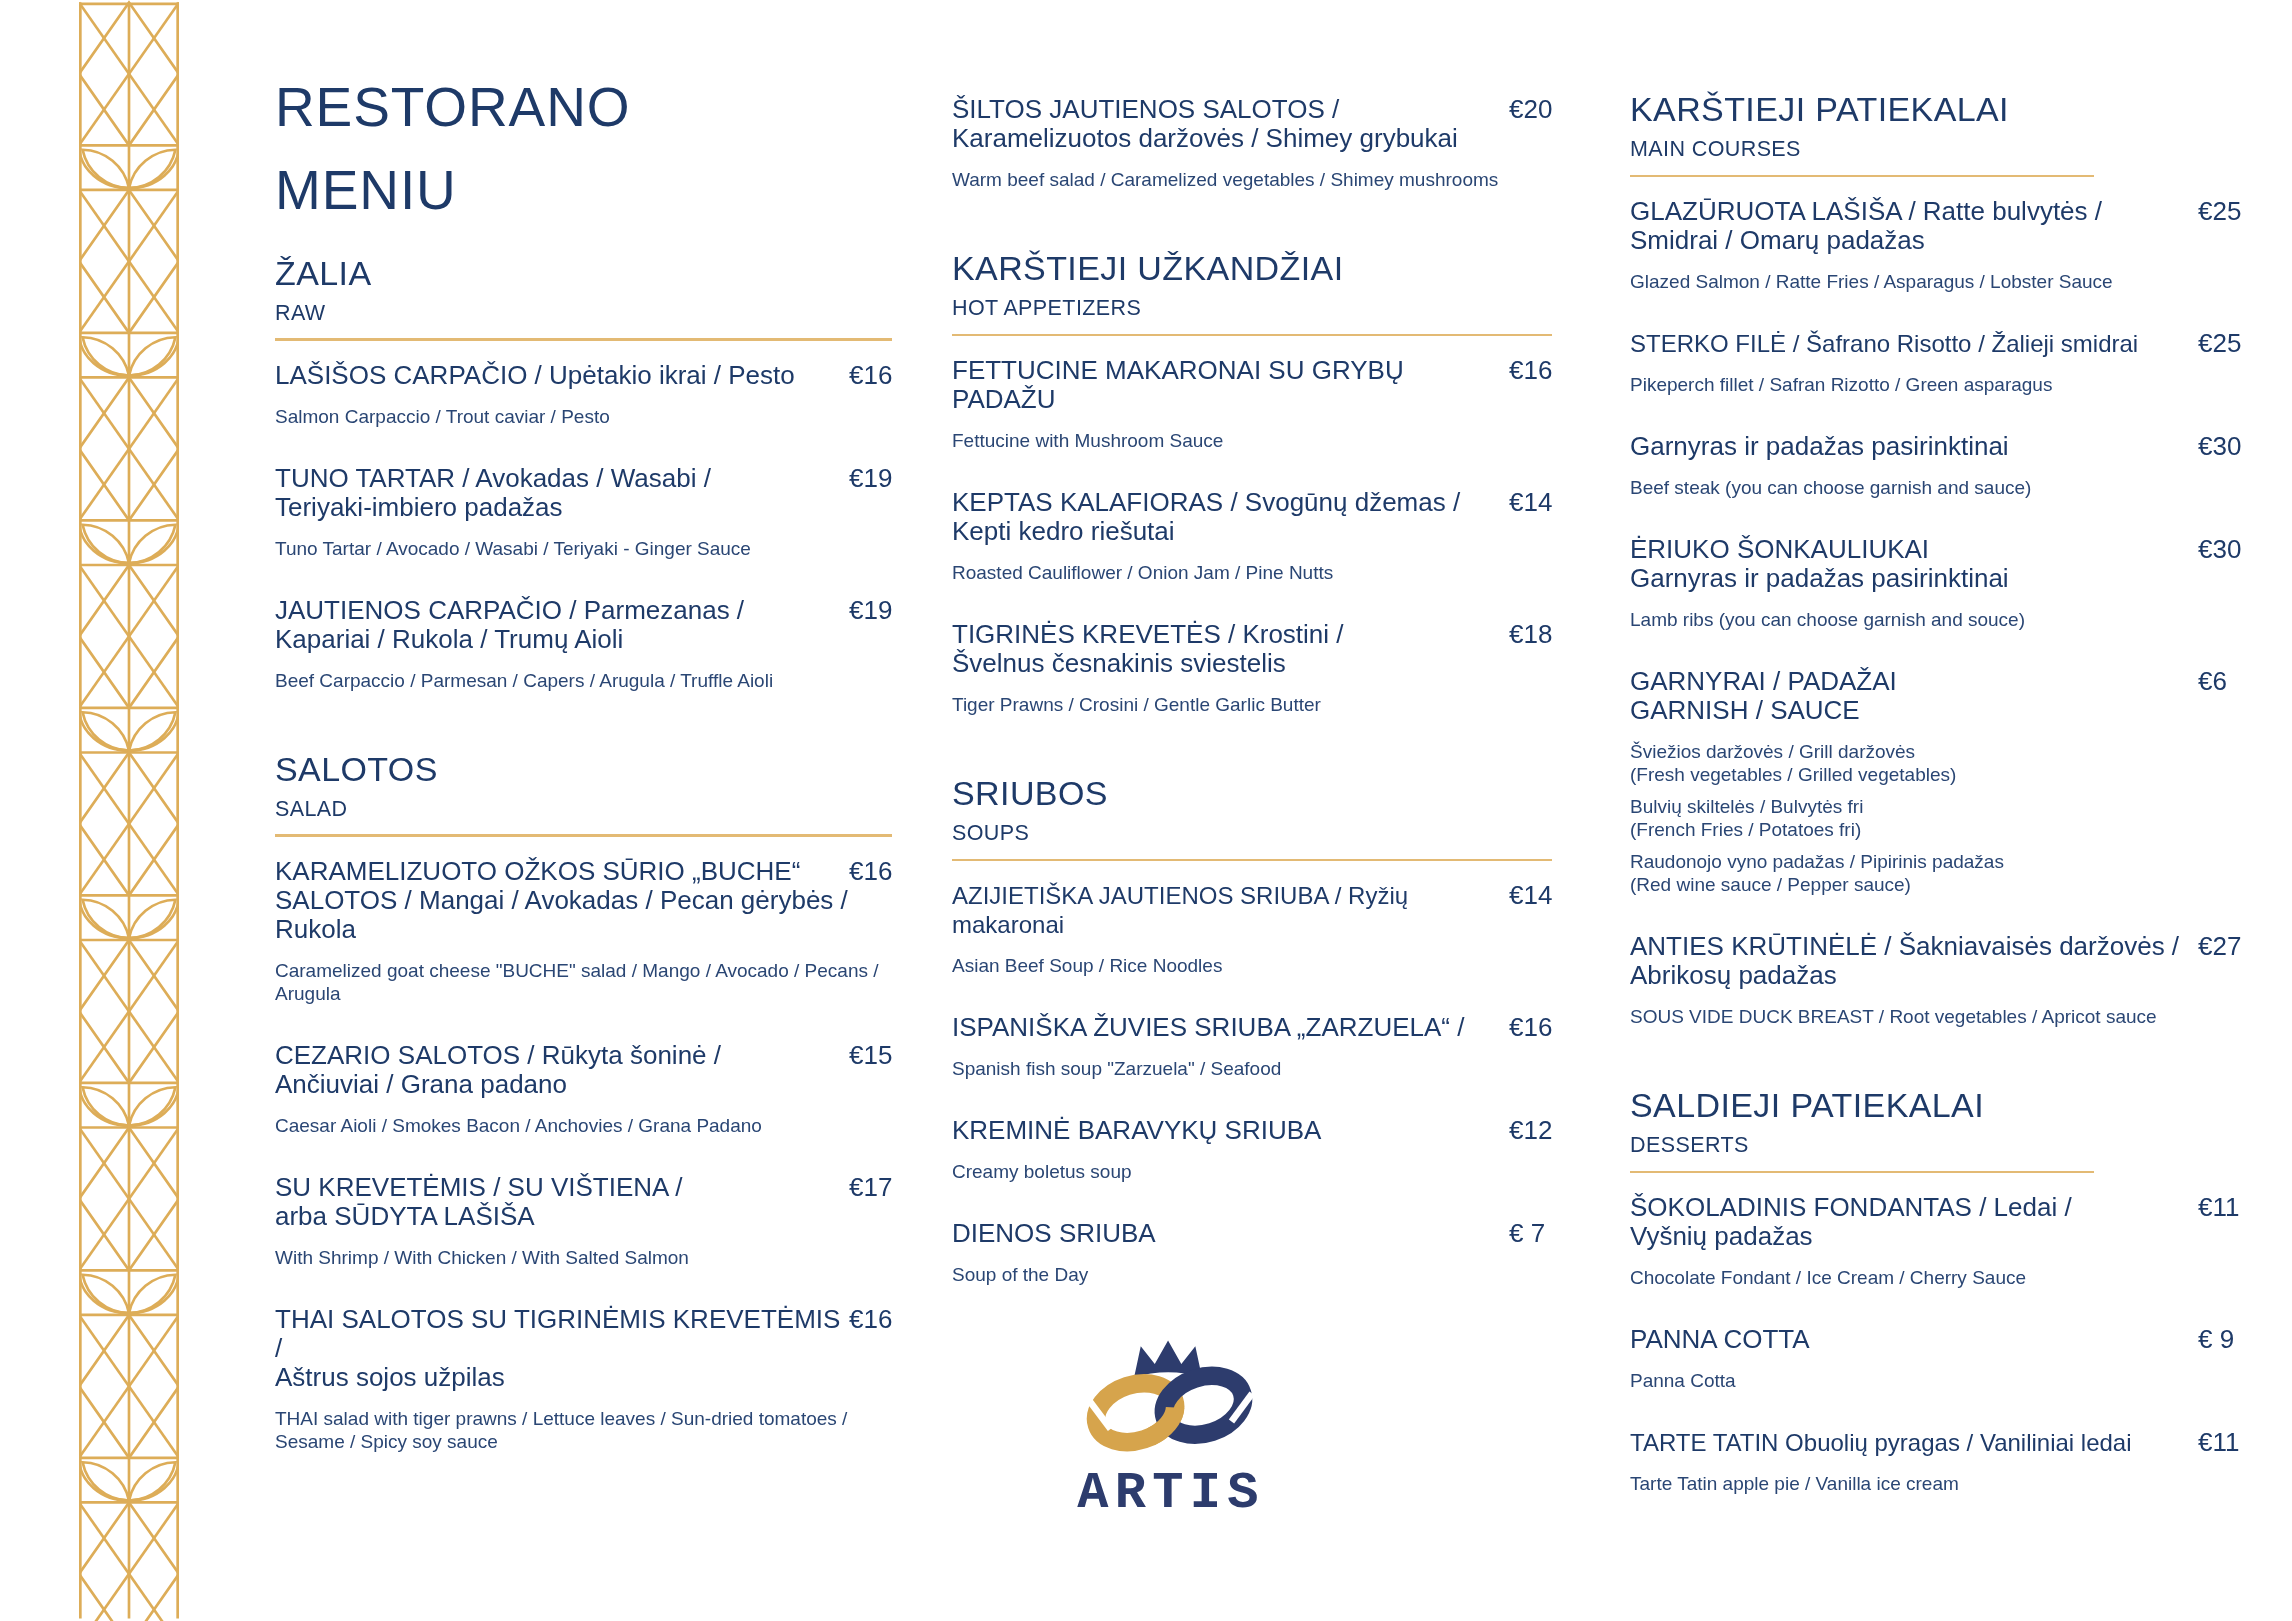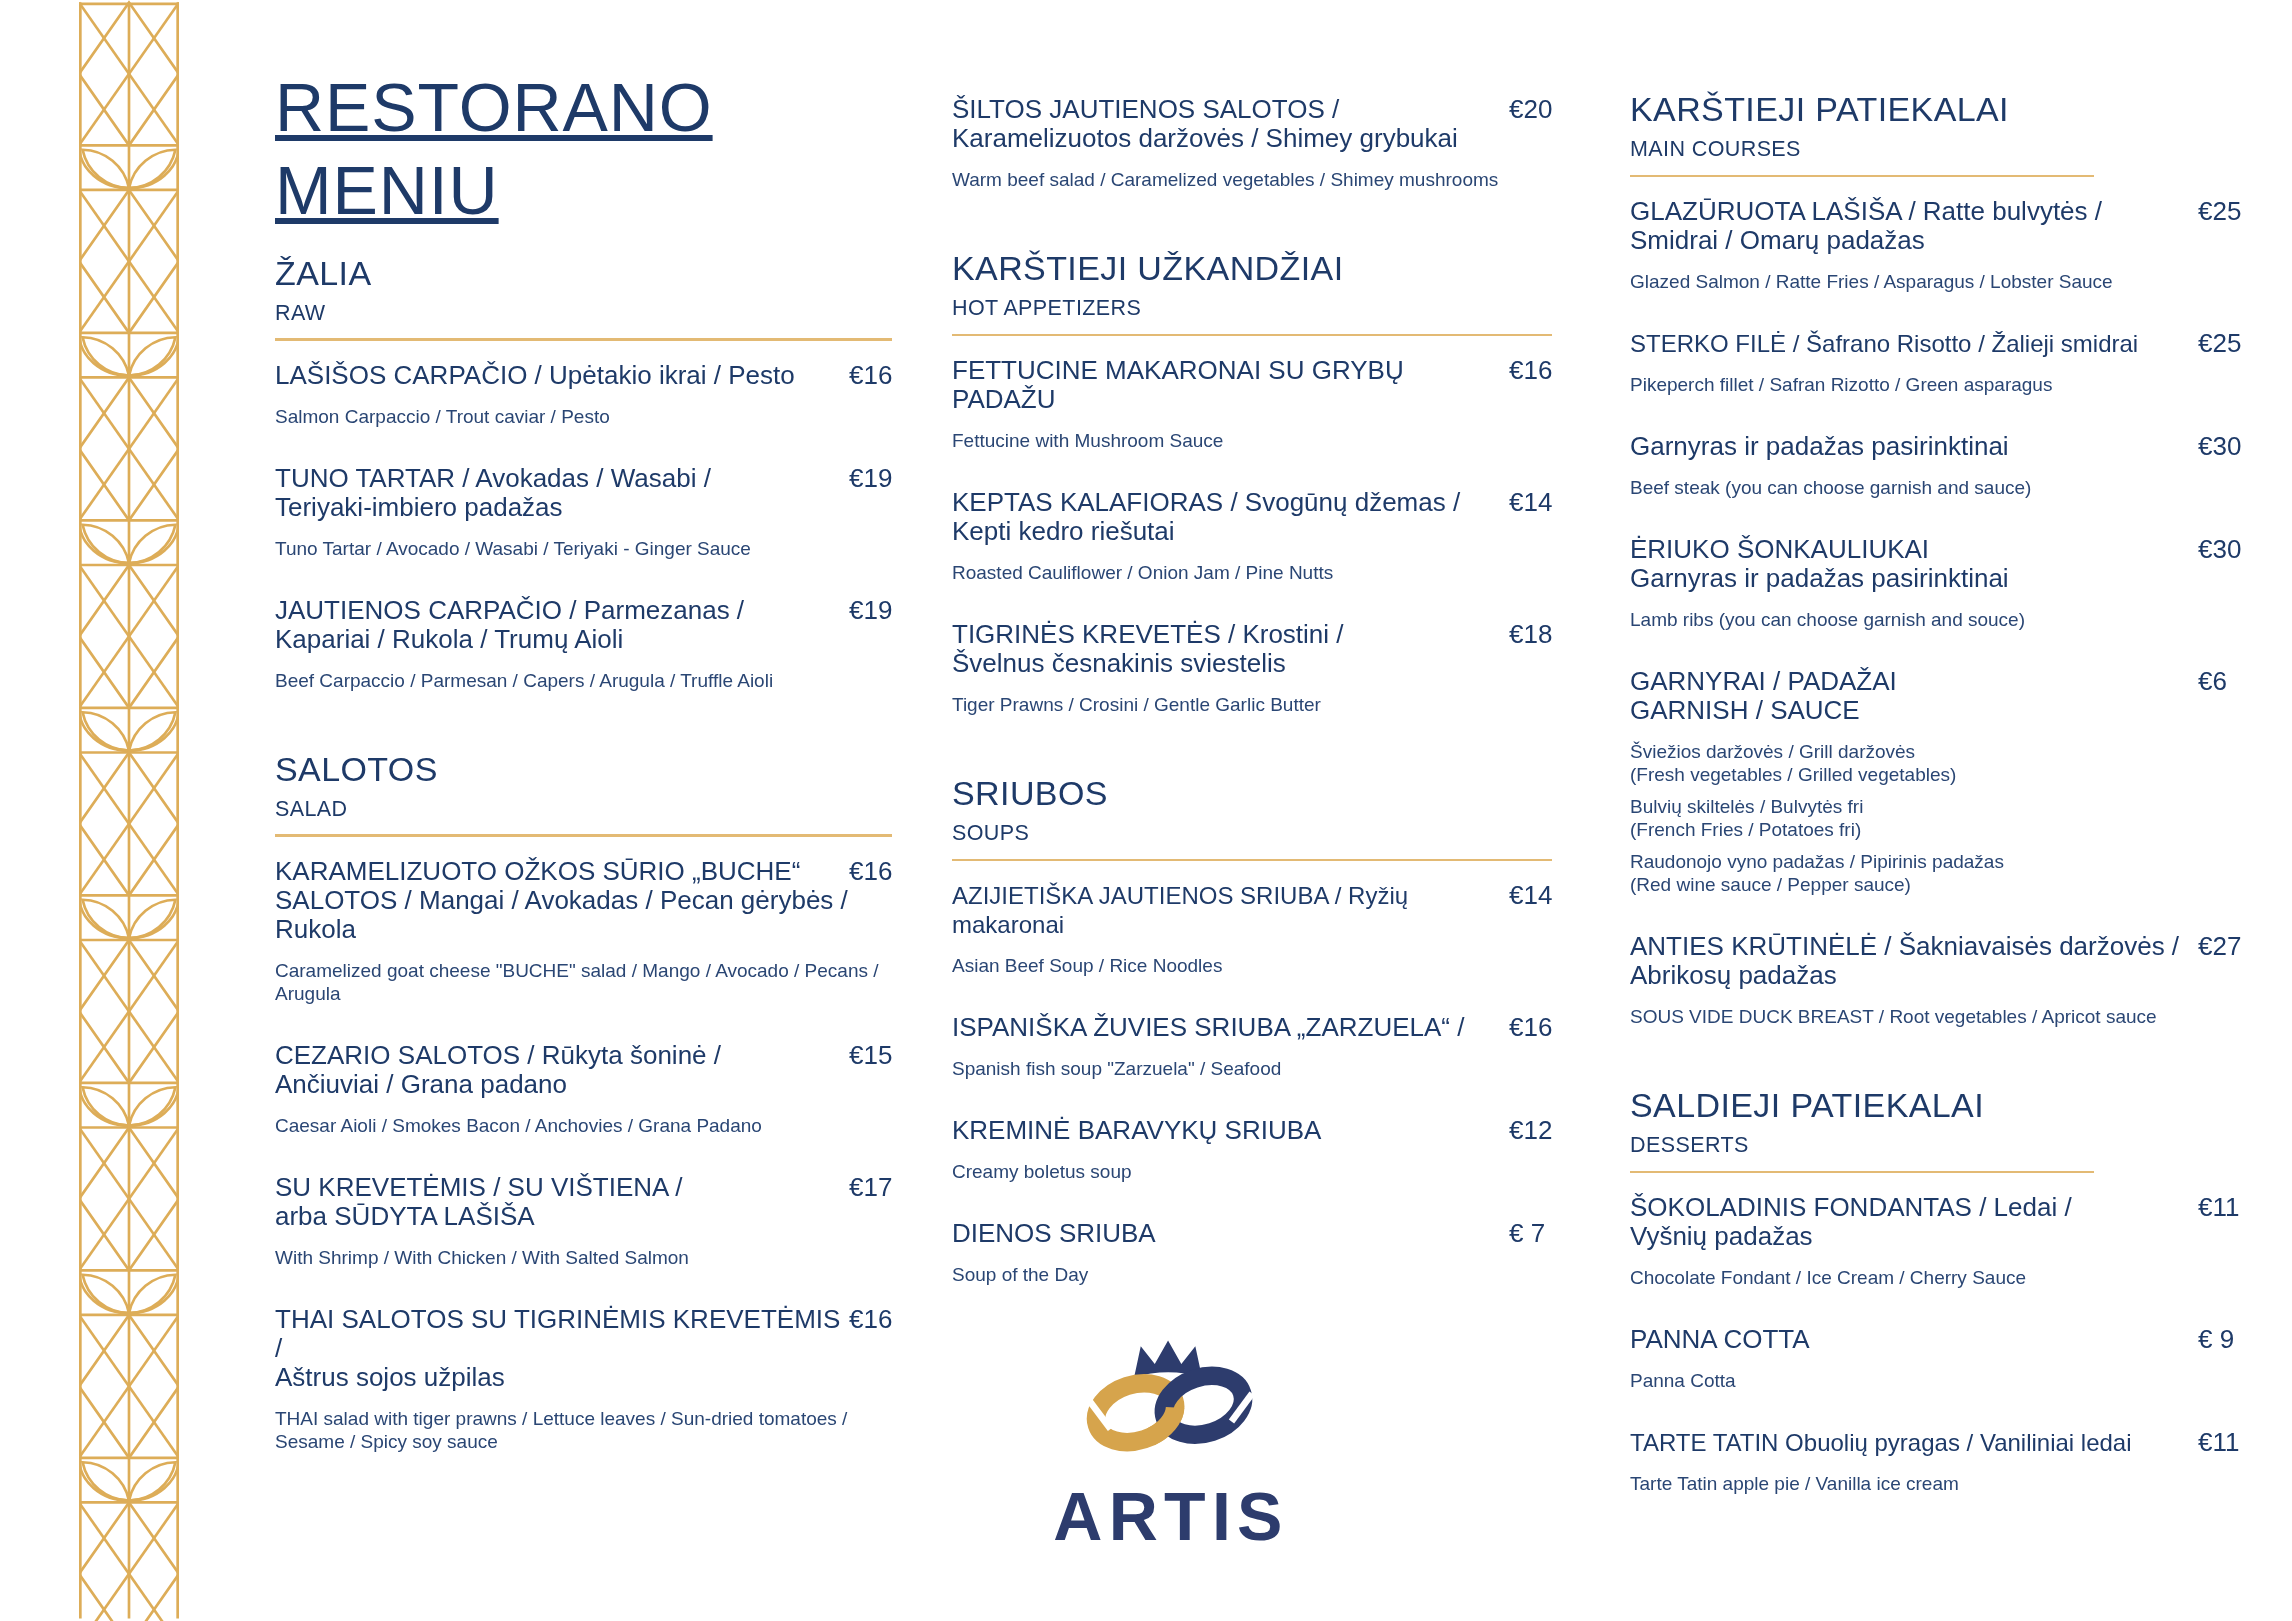--- a/index.html
+++ b/index.html
@@ -23,21 +23,21 @@
   .pattern-strip{position:absolute;left:79px;top:0;width:100px;height:1621px;}
   .pattern-strip svg{display:block;}
   .pattern-strip line,.pattern-strip path{stroke:var(--gold-pattern);stroke-width:3;fill:none;}
 
   
   .col{position:absolute;top:0;}
   .col-1{left:275px;width:617px;}
   .col-2{left:952px;width:600px;}
   .col-3{left:1630px;width:622px;}
 
-  .page-title{font-size:68px;line-height:83px;letter-spacing:0.9px;margin:0 0 20.6px 0;font-weight:400;text-decoration:underline;}
+  .page-title{font-size:55px;line-height:83px;letter-spacing:0.9px;margin:0 0 20.6px 0;font-weight:400;}
 
   .section{margin-top:57px;}
   .section.first{margin-top:0;}
   .sec-header{font-size:34px;line-height:41px;font-weight:400;letter-spacing:0.4px;}
   .sec-sub{font-size:21.5px;line-height:25px;margin-top:7.2px;letter-spacing:0.4px;}
   .rule{height:2.7px;background:var(--gold-line);border:none;margin:12.5px 0 0 0;}
 
   .item{margin-top:36px;}
   .items > .item:first-child{margin-top:19.7px;}
   .section.no-header > .items > .item:first-child{margin-top:0;}
@@ -47,22 +47,22 @@
   .item.compact .line{font-size:24px;}
   .price{flex:0 0 auto;font-size:26px;line-height:29px;text-align:left;}
   .desc{margin-top:15px;color:var(--desc);}
   .desc-line{font-size:19px;line-height:23px;}
   .desc-group + .desc-group{margin-top:9px;}
 
   
   .logo{margin-top:50px;margin-left:40px;width:358px;text-align:center;}
   .logo svg{display:block;margin:0 auto;}
   .logo-name{
-    font-family:Liberation Sans, sans-serif;font-weight:700;font-size:68px;
-    letter-spacing:6.3px;color:var(--logo-navy);margin-top:23px;
+    font-family:Liberation Mono, monospace;font-weight:700;font-size:52px;
+    letter-spacing:6.3px;color:var(--logo-navy);margin-top:10px;
   }
 </style>
 </head>
 <body>
 
 <div class="page">
 
   <div class="pattern-strip">
     <svg width="100" height="1621" viewBox="0 0 112 1810">
       <defs>

